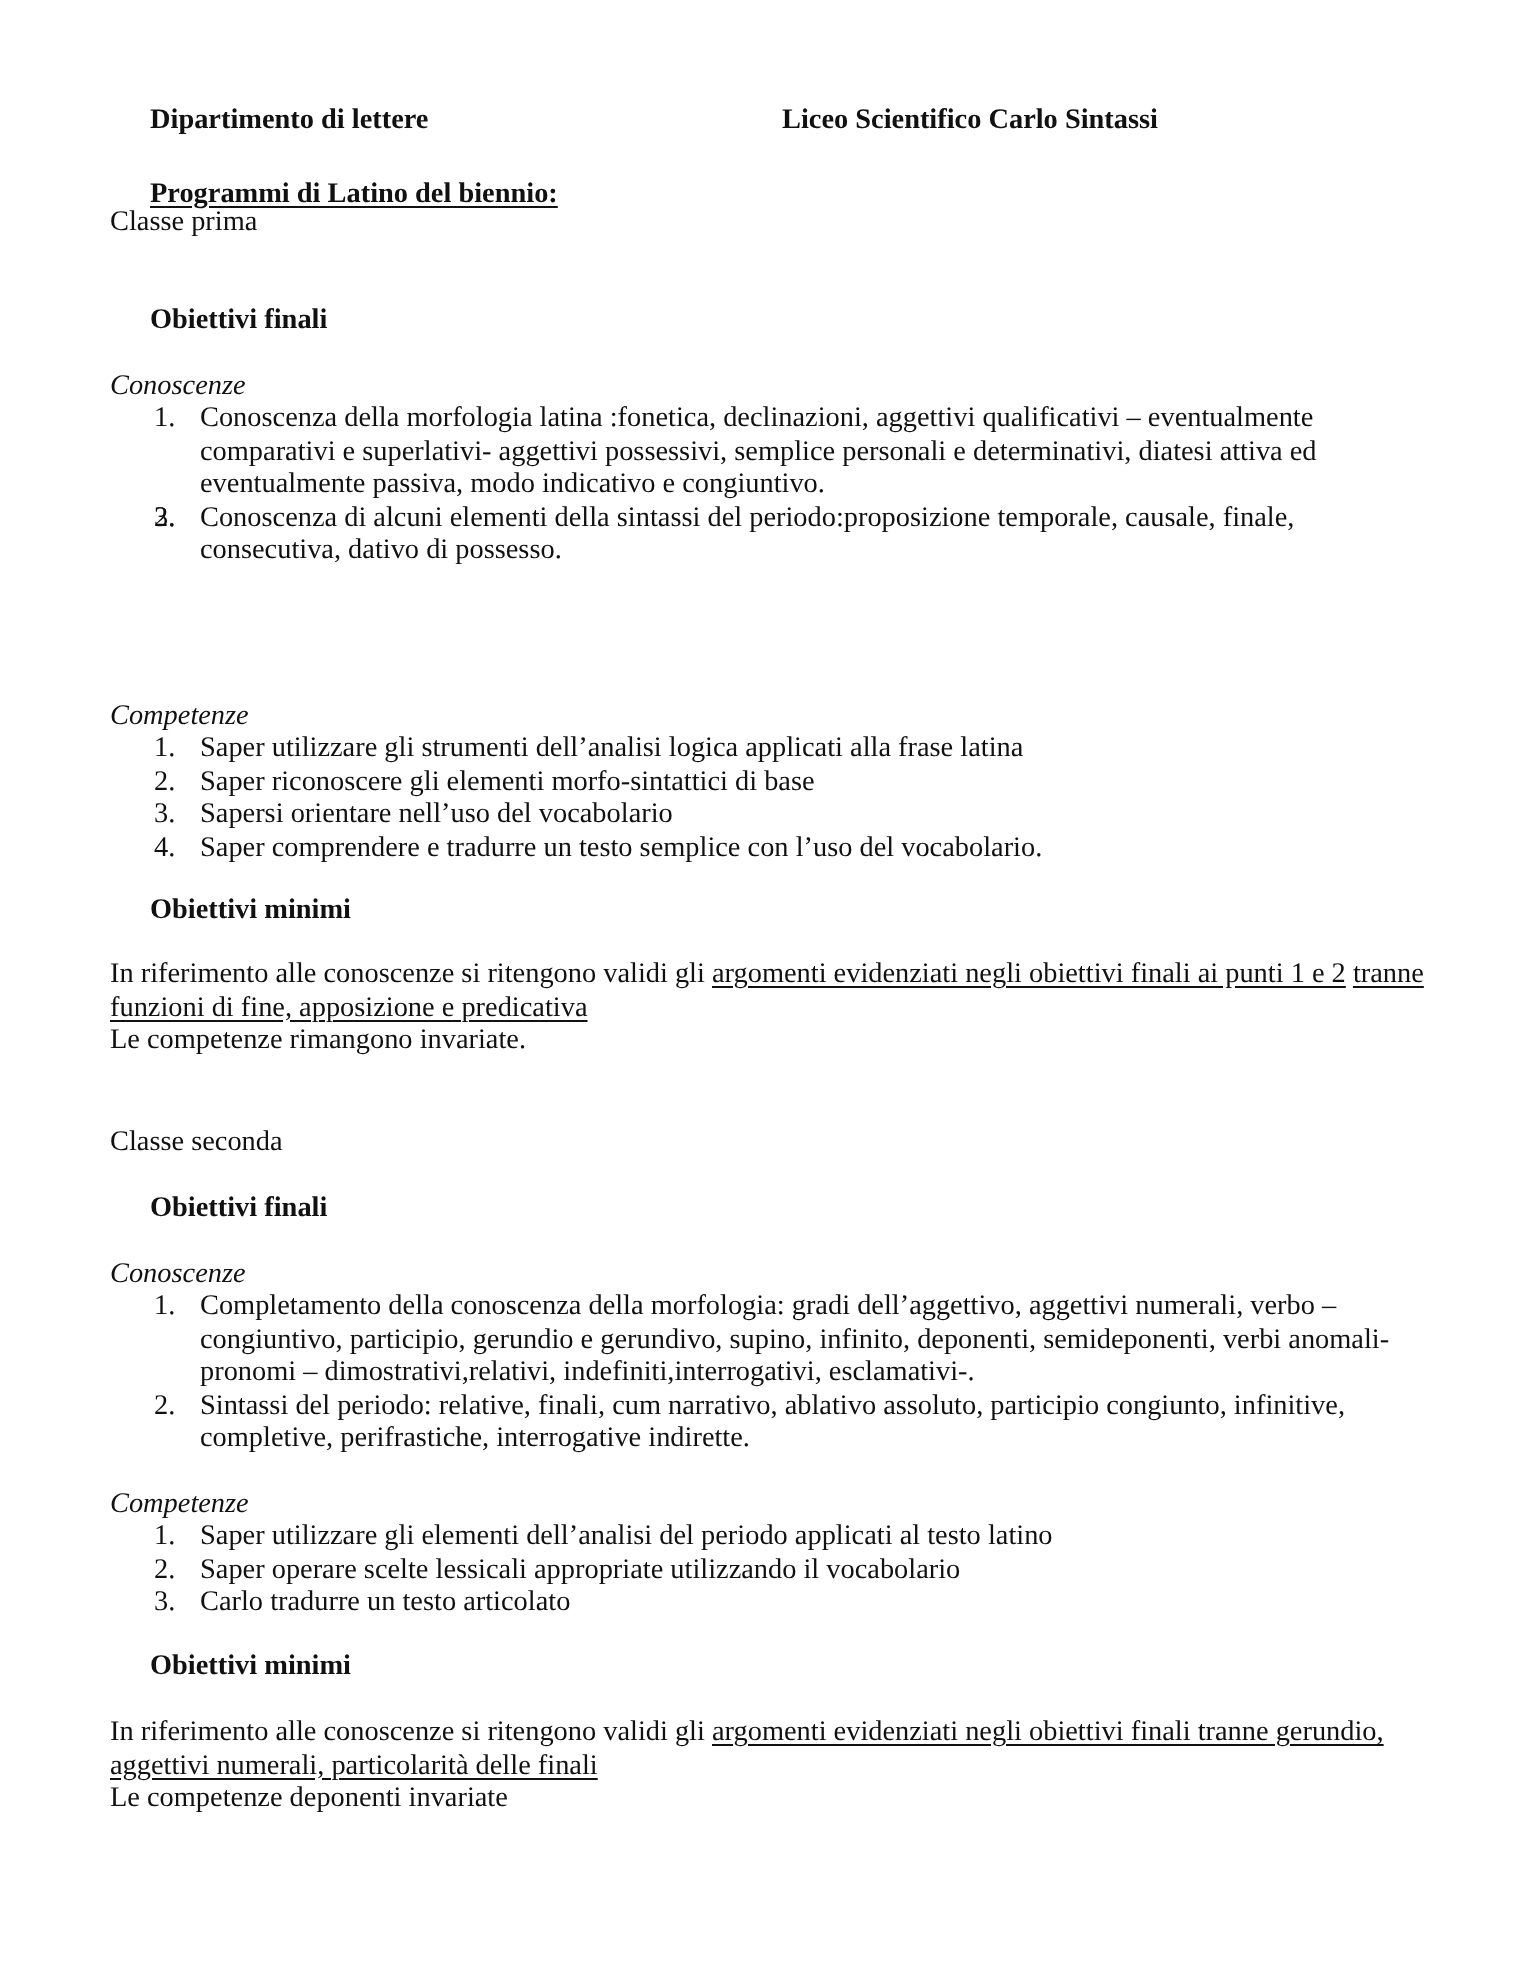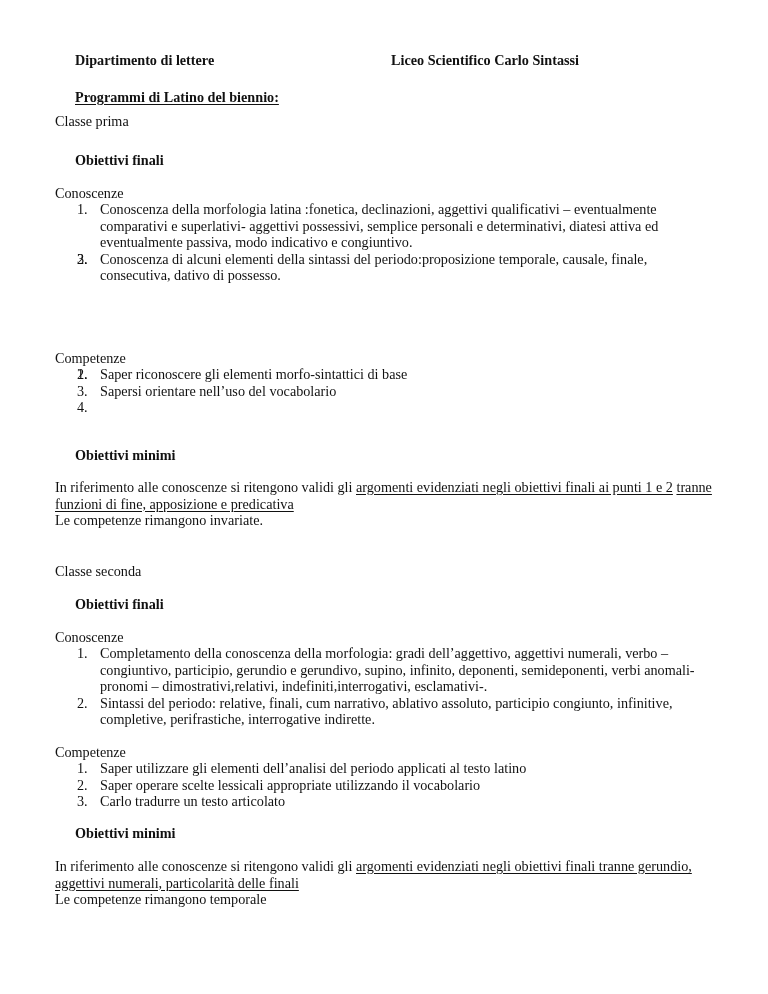--- a/index.html
+++ b/index.html
@@ -4,54 +4,54 @@
   <style>
     html, body { margin: 0; padding: 0; background: #ffffff; }
     body {
       width: 768px; height: 994px; position: relative; overflow: hidden;
       font-family: "Liberation Serif", "DejaVu Serif", serif;
       font-size: 14.2px; color: #111111; line-height: 16.5px;
     }
     .page { position: absolute; left: 55px; top: 0; width: 665px; }
     .abs { position: absolute; left: 0; white-space: nowrap; }
     .bold { font-weight: bold; margin-left: 20px; }
-    .ital { }
+    .ital { font-style: italic; }
     .ul { text-decoration: underline; text-underline-offset: 2px; }
     .header-right { position: absolute; left: 336px; top: 52px; font-weight: bold; white-space: nowrap; }
     ol { position: absolute; left: 0; margin: 0; padding: 0; list-style: none; width: 665px; }
     ol li { position: relative; padding-left: 45px; }
     ol li .num { position: absolute; left: 22px; top: 0; }
     .para { position: absolute; left: 0; width: 665px; }
   </style>
 </head>
 <body>
 
 <div class="page">
 
   <div class="abs bold" style="top:52px;">Dipartimento di lettere</div>
   <div class="header-right">Liceo Scientifico Carlo Sintassi</div>
 
   <div class="abs bold ul" style="top:89px;">Programmi di Latino del biennio:</div>
 
   <section>
-    <div class="abs" style="top:113px;">Classe prima</div>
+    <div class="abs" style="top:103px;">Classe prima</div>
     <div class="abs bold" style="top:152px;">Obiettivi finali</div>
     <div class="abs ital" style="top:185px;">Conoscenze</div>
     <ol style="top:201px;">
       <li><span class="num">1.</span><span>Conoscenza della morfologia latina :fonetica, declinazioni, aggettivi qualificativi – eventualmente comparativi e superlativi- aggettivi possessivi, semplice personali e determinativi, diatesi attiva ed eventualmente passiva, modo indicativo e congiuntivo.</span></li>
       <li><span class="num">2.</span></li>
       <li><span class="num">3.</span><span>Conoscenza di alcuni elementi della sintassi del periodo:proposizione temporale, causale, finale, consecutiva, dativo di possesso.</span></li>
     </ol>
 
     <div class="abs ital" style="top:350px;">Competenze</div>
     <ol style="top:366px;">
-      <li><span class="num">1.</span></li>
+      <li><span class="num">1.</span><span>Saper utilizzare gli strumenti dell’analisi logica applicati alla frase latina</span></li>
       <li><span class="num">2.</span><span>Saper riconoscere gli elementi morfo-sintattici di base</span></li>
       <li><span class="num">3.</span><span>Sapersi orientare nell’uso del vocabolario</span></li>
-      <li><span class="num">4.</span></li>
+      <li><span class="num">4.</span><span>Saper comprendere e tradurre un testo semplice con l’uso del vocabolario.</span></li>
     </ol>
 
     <div class="abs bold" style="top:447px;">Obiettivi minimi</div>
     <div class="para" style="top:479px;">
       <span>In riferimento alle conoscenze si ritengono validi gli </span><span class="ul">argomenti evidenziati negli obiettivi finali ai punti 1 e 2</span><span> </span><span class="ul">tranne funzioni di fine, apposizione e predicativa</span><br>
       <span>Le competenze rimangono invariate.</span>
     </div>
   </section>
 
   <section>
@@ -66,17 +66,17 @@
     <div class="abs ital" style="top:744px;">Competenze</div>
     <ol style="top:760px;">
       <li><span class="num">1.</span><span>Saper utilizzare gli elementi dell’analisi del periodo applicati al testo latino</span></li>
       <li><span class="num">2.</span><span>Saper operare scelte lessicali appropriate utilizzando il vocabolario</span></li>
       <li><span class="num">3.</span><span>Carlo tradurre un testo articolato</span></li>
     </ol>
 
     <div class="abs bold" style="top:825px;">Obiettivi minimi</div>
     <div class="para" style="top:858px;">
       <span>In riferimento alle conoscenze si ritengono validi gli </span><span class="ul">argomenti evidenziati negli obiettivi finali tranne gerundio, aggettivi numerali, particolarità delle finali</span><br>
-      <span>Le competenze rimangono temporale</span>
+      <span>Le competenze deponenti invariate</span>
     </div>
   </section>
 
 </div>
 
 </body></html>

